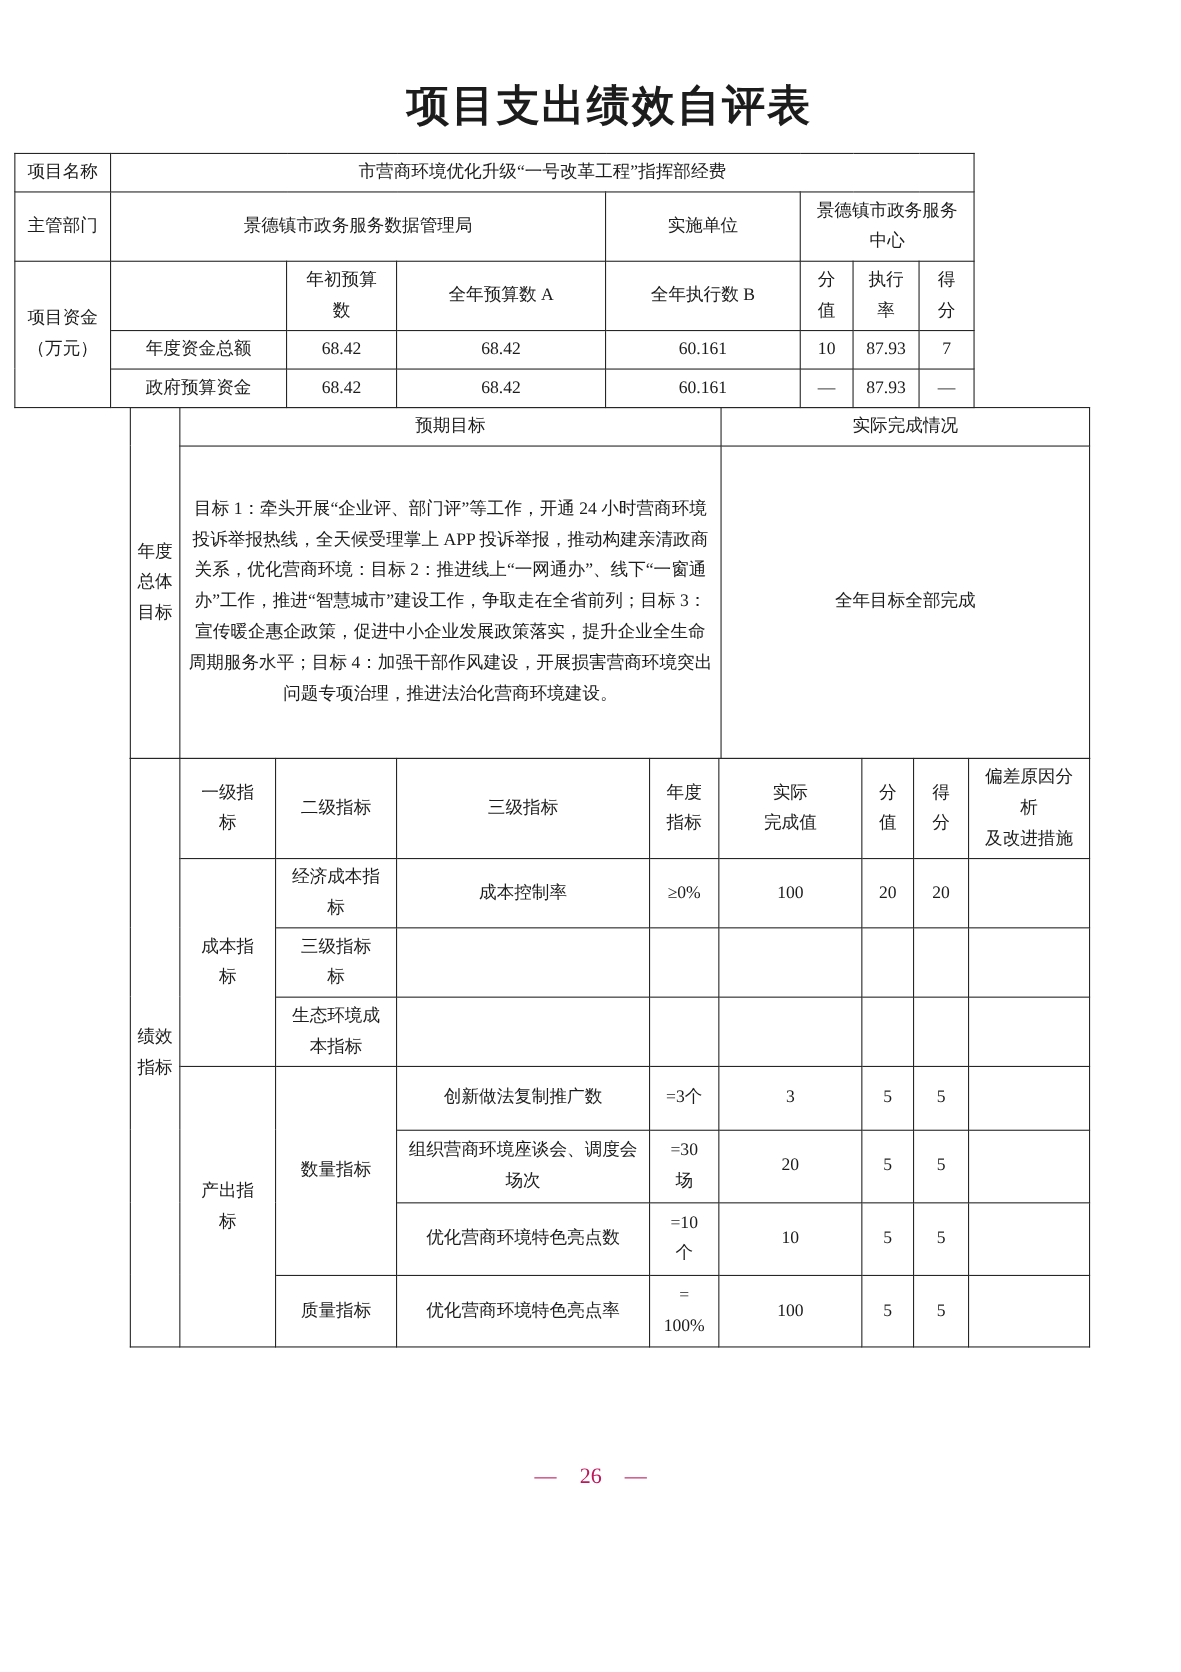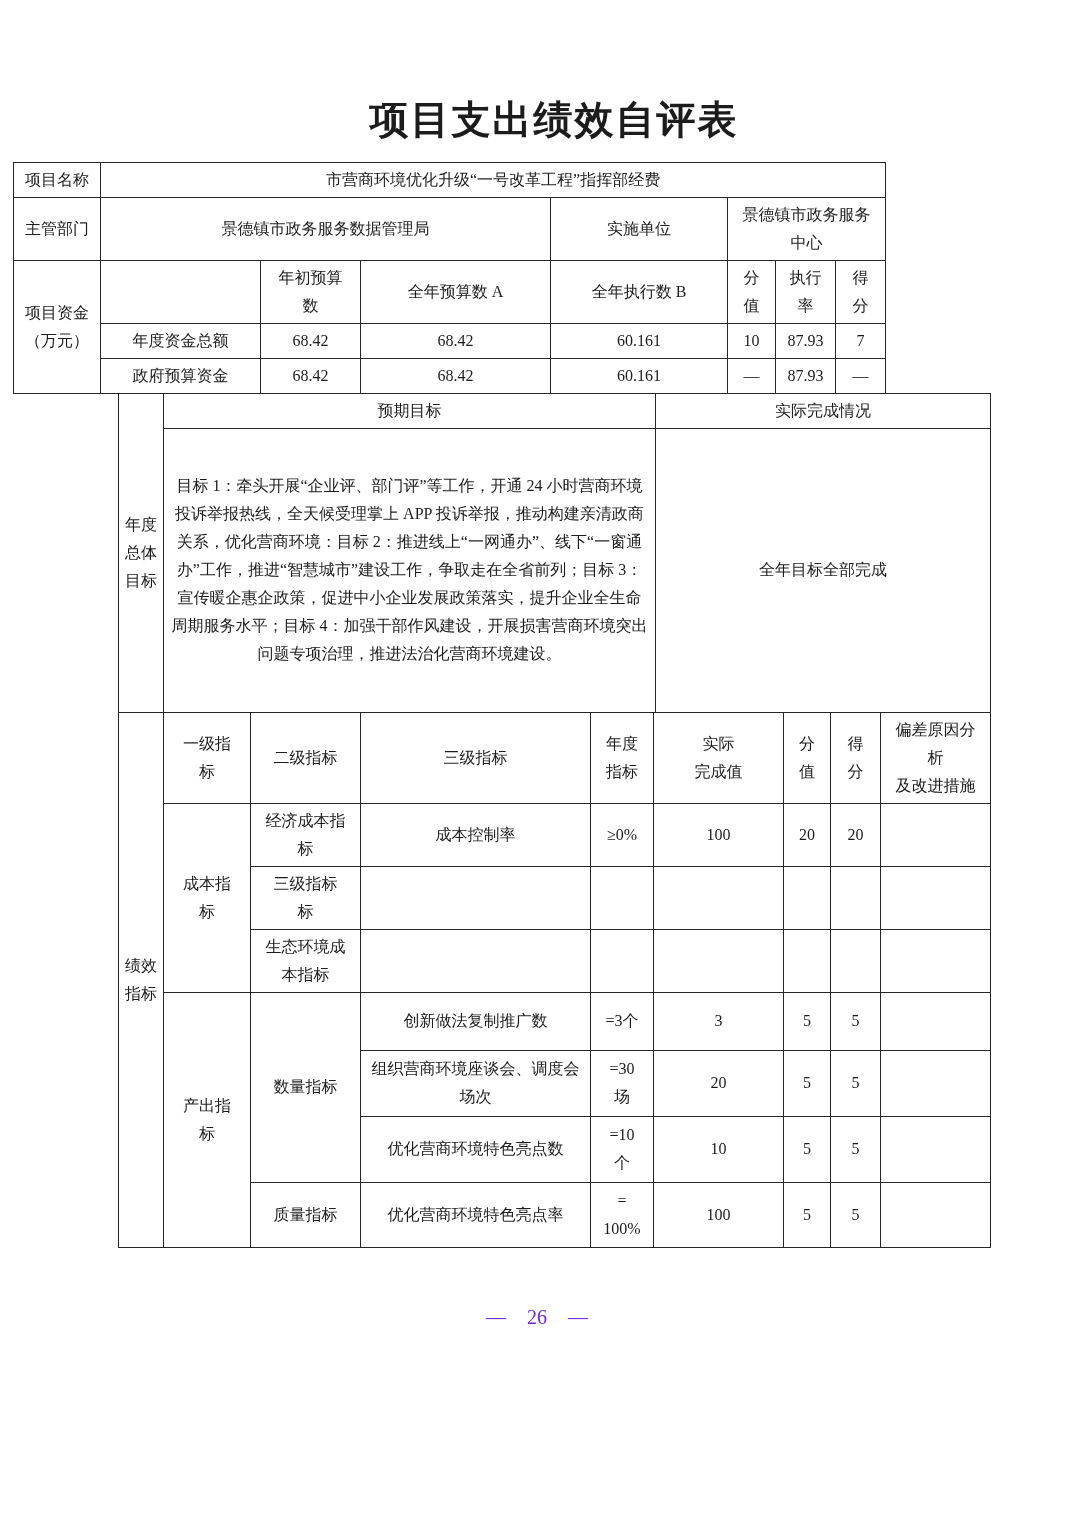--- a/index.html
+++ b/index.html
@@ -8,21 +8,21 @@
     position: relative;
     width: 1074px;
     height: 1520px;
     background: #ffffff;
     font-family: "Liberation Serif", "DejaVu Serif", serif;
     color: #1c1c1c;
     overflow: hidden;
   }
   .head-wrap { margin-left: 118px; width: 872px; text-align: center; }
   .title {
-    padding-top: 97px;
+    padding-top: 74px;
     font-size: 39px;
     font-weight: bold;
     font-family: "Liberation Sans", "DejaVu Sans", sans-serif;
     letter-spacing: 2px;
     line-height: 1.2;
   }
   .subtitle { margin-top: 20px; font-size: 15px; letter-spacing: 1px; }
 
   .tbl {
     border-collapse: collapse;
@@ -48,25 +48,25 @@
     text-align: justify;
     text-align-last: center;
     line-height: 2.3;
     padding: 8px 14px;
     vertical-align: middle;
     margin-top: 44px;
   }
   .vlabel { line-height: 2.3; padding: 2px 0; word-break: break-all; }
   .vlabel-ind { line-height: 1.9; margin-top: 36px; }
   .footer {
-    margin-top: 58px;
+    margin-top: 106px;
     text-align: center;
     font-size: 20px;
     word-spacing: 16px;
-    color: #6d28d9;
+    color: #be185d;
   }
 </style>
 </head>
 <body>
 
 <div class="page">
 
   <div class="head-wrap">
     <div class="title">项目支出绩效自评表</div>
   </div>

